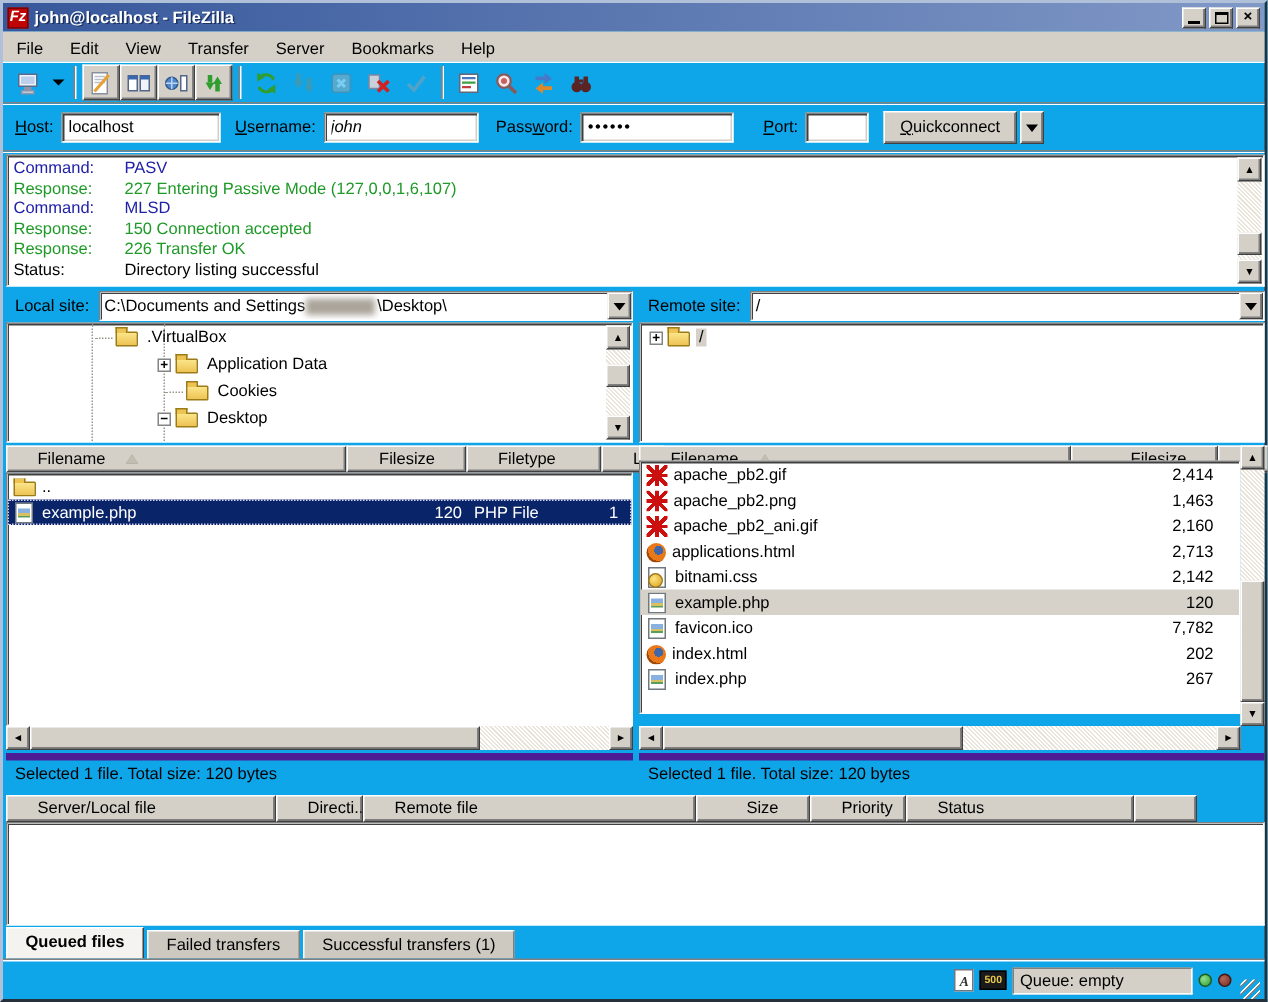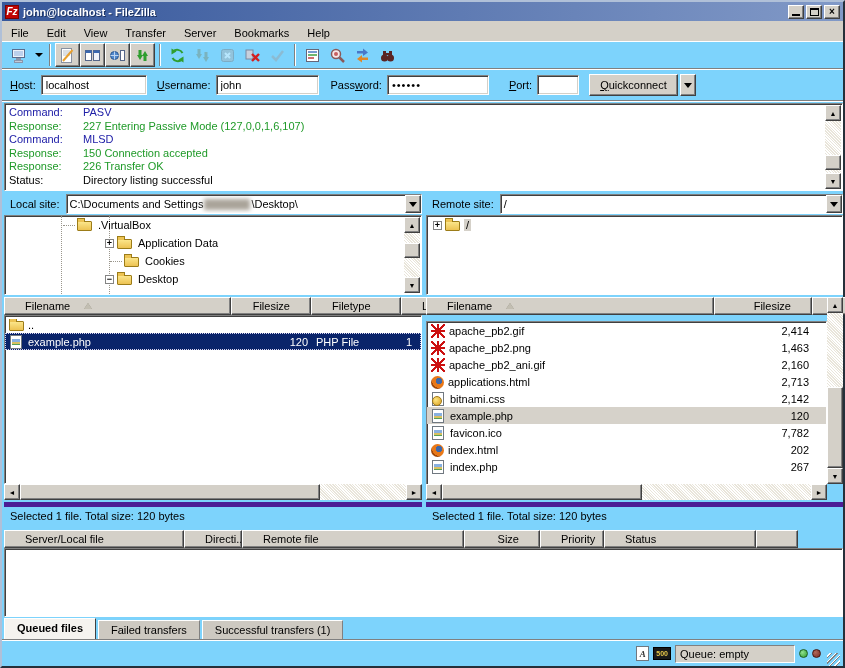--- a/index.html
+++ b/index.html
@@ -1,18 +1,18 @@
 <!DOCTYPE html>
 <html><head>
 <meta charset="utf-8">
 <style>
   *{margin:0;padding:0;box-sizing:border-box}
   html,body{width:845px;height:668px;overflow:hidden}
   body{font-family:"Liberation Sans",sans-serif;font-size:11px;color:#000;background:#d4d0c8}
-  #win{position:relative;width:845px;height:668px;background:#7dd3fc;border:2px solid;border-color:#b0c0d8 #26303a #26303a #b0c0d8}
+  #win{position:relative;width:845px;height:668px;background:#0ea5e9;border:2px solid;border-color:#b0c0d8 #26303a #26303a #b0c0d8}
 
   
   .raised{background:#d4d0c8;border:1px solid;border-color:#fff #404040 #404040 #fff;box-shadow:inset -1px -1px 0 #808080}
   .hcell{background:#d4d0c8;border:1px solid;border-color:#fff #404040 #404040 #fff;box-shadow:inset -1px -1px 0 #808080;padding:0 20px;display:flex;align-items:center;overflow:hidden;white-space:nowrap;height:18px}
 
   
   #titlebar{position:absolute;left:0;top:0;right:0;height:19px;background:linear-gradient(90deg,#36579b,#8199c7);display:flex;align-items:center;padding:0 3px;color:#fff}
   #logo{width:14px;height:14px;background:#c00404;border:1px solid #7a0202;color:#fff;font-weight:bold;font-style:italic;font-size:10px;line-height:12px;text-align:center;margin-right:4px}
   #title{font-weight:bold;font-size:11px;flex:1;text-shadow:1px 1px 0 #1c3260;white-space:nowrap}
   .wbtn{width:16px;height:14px;margin-left:2px;display:flex;align-items:center;justify-content:center;font-size:10px;font-weight:bold;color:#000}
@@ -93,21 +93,21 @@
   .lcols{grid-template-columns:227px 80px 90px 1fr}
   .rcols{grid-template-columns:288px 98px 1fr}
   .qcols{grid-template-columns:180px 58px 222px 76px 64px 152px 1fr}
   #lhead{position:absolute;left:2px;top:295px;width:418px}
   #rfiles{position:absolute;left:424px;top:295px;width:417px;height:187px}
   #rhead{width:401px}
   .hr{justify-content:flex-end}
   .sort{width:0;height:0;border-left:4px solid transparent;border-right:4px solid transparent;border-bottom:6px solid #c2beb2;margin-left:14px;filter:drop-shadow(0 0 0.5px #8a867a)}
   .list{position:absolute;background:#fff;border:1px solid;border-color:#808080 #fff #fff #808080;box-shadow:inset 1px 1px 0 #404040;overflow:hidden}
   #llist{left:2px;top:313px;width:418px;height:169px}
-  #rlist{left:0;top:24px;width:401px;height:169px;position:absolute}
+  #rlist{left:0;top:10px;width:401px;height:169px;position:absolute}
   .frow{height:17px;align-items:center}
   .fcell{padding:0 4px;display:flex;align-items:center;overflow:hidden;white-space:nowrap}
   .num{justify-content:flex-end}
   .sel-a{background:#0a246a;color:#fff;outline:1px dotted #d8d4f0;outline-offset:-1px}
   .sel-i{background:#d6d2ca}
   #rvsb{top:0;right:0;height:187px}
 
   
   #lhsb{left:2px;top:482px;width:418px}
   #rhsb{left:424px;top:482px;width:401px}
@@ -270,21 +270,21 @@
           <circle cx="5.5" cy="11" r="3.5" fill="#5a2424"></circle>
           <circle cx="11.5" cy="11" r="3.5" fill="#5a2424"></circle>
         </svg>
     </div>
   </div>
 
   <div id="quickbar">
     <label><span></span><span class="key">H</span><span>ost:</span></label>
     <input class="field" style="width: 106px;" value="localhost">
     <label style="margin-left:10px"><span></span><span class="key">U</span><span>sername:</span></label>
-    <input class="field" style="width: 103px;" value="john">
+    <input class="field" style="width: 103px; font-style: italic;" value="john">
     <label style="margin-left:12px"><span>Pass</span><span class="key">w</span><span>ord:</span></label>
     <input class="field" style="width: 102px; letter-spacing: 1px;" value="••••••">
     <label style="margin-left:20px"><span></span><span class="key">P</span><span>ort:</span></label>
     <input class="field" style="width: 42px;" value="">
     <div class="btn" style="margin-left:10px">
         <span></span>
         <span class="key">Q</span>
         <span>uickconnect</span>
       </div>
     <div class="dropbtn" style="margin-left:2px">

